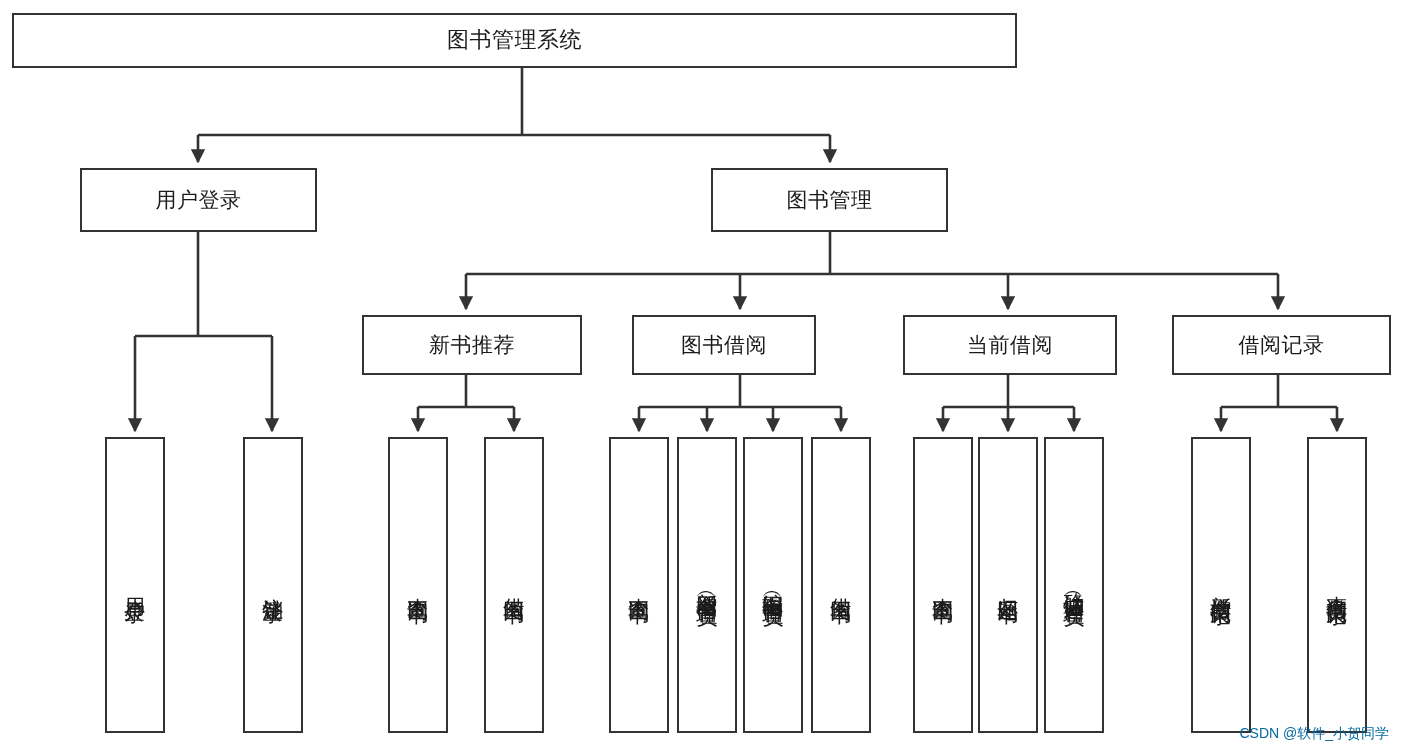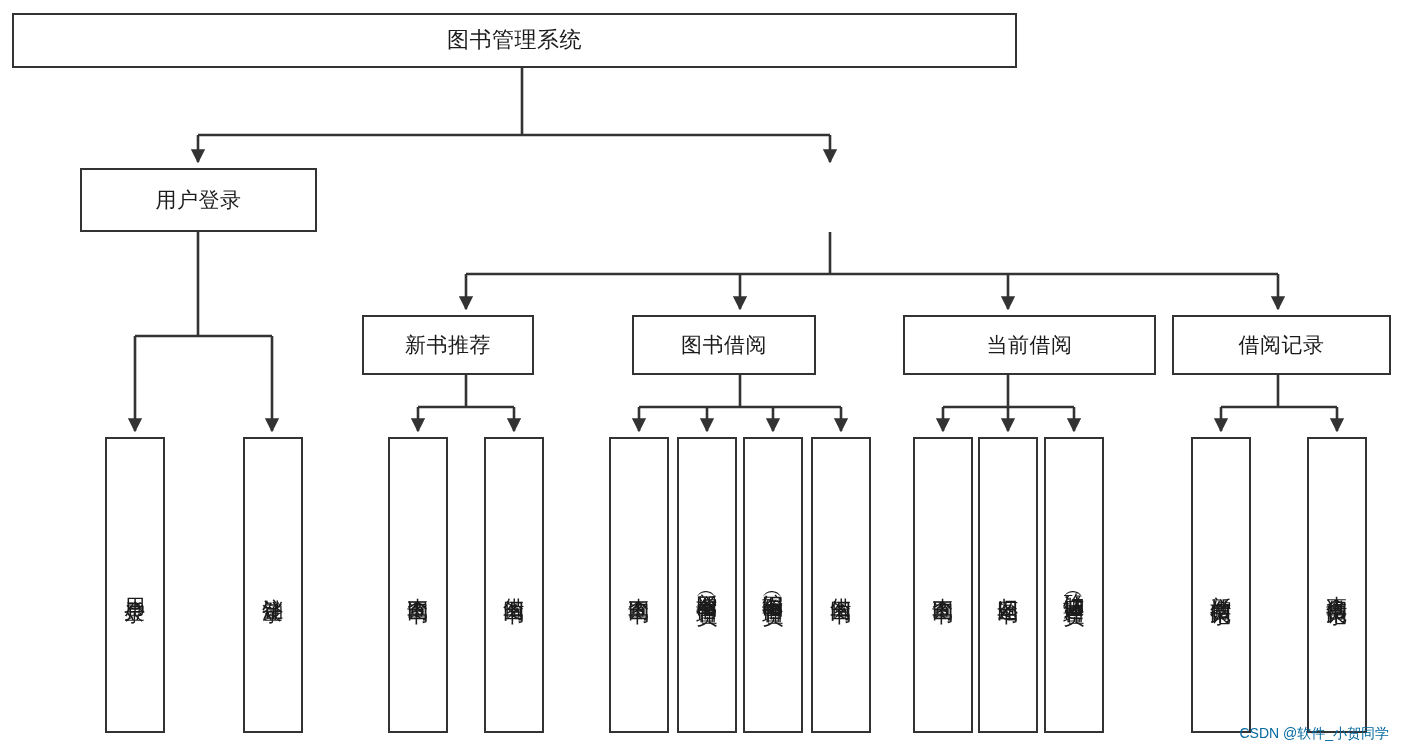--- a/index.html
+++ b/index.html
@@ -125,30 +125,33 @@
   </svg>
 
   <div class="node root" style="left:12px; top:13px; width:1005px; height:55px;">
     <span class="label">图书管理系统</span>
   </div>
 
   <div class="node" style="left:80px; top:168px; width:237px; height:64px;">
     <span class="label">用户登录</span>
   </div>
 
-
-  <div class="node" style="left:362px; top:315px; width:172px; height:60px;">
+  <div class="node" style="left:711px; top:168px; width:237px; height:64px;">
+    <span class="label">图书管理</span>
+  </div>
+
+  <div class="node" style="left:362px; top:315px; width:220px; height:60px;">
     <span class="label">新书推荐</span>
   </div>
 
   <div class="node" style="left:632px; top:315px; width:184px; height:60px;">
     <span class="label">图书借阅</span>
   </div>
 
-  <div class="node" style="left:903px; top:315px; width:253px; height:60px;">
+  <div class="node" style="left:903px; top:315px; width:214px; height:60px;">
     <span class="label">当前借阅</span>
   </div>
 
   <div class="node" style="left:1172px; top:315px; width:219px; height:60px;">
     <span class="label">借阅记录</span>
   </div>
 
   <div class="node leaf" style="left:105px; top:437px; width:60px; height:296px;">
     <span class="label">用户登录</span>
   </div>

